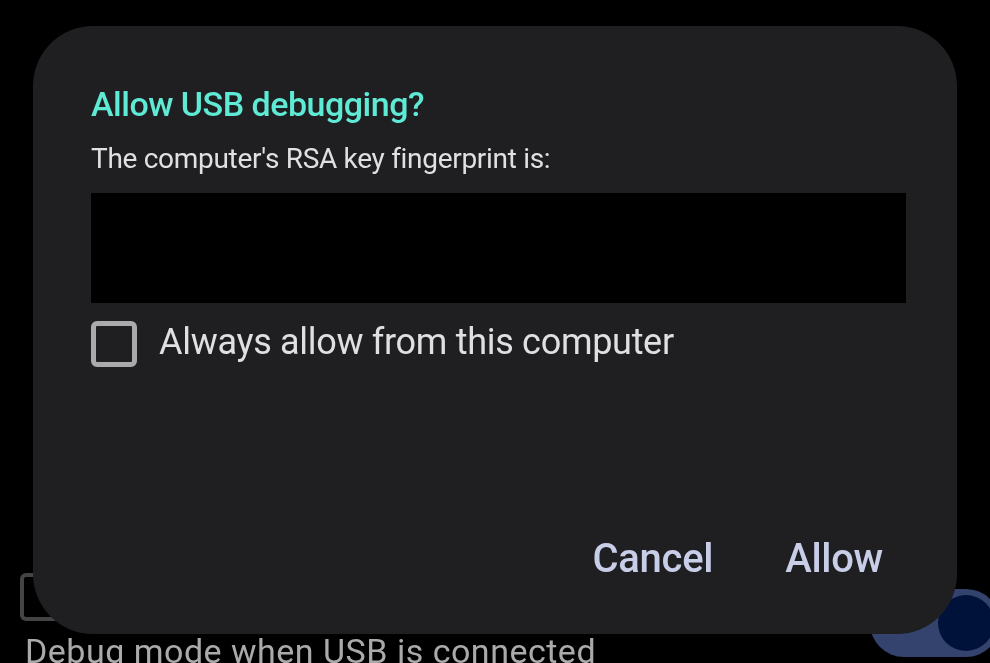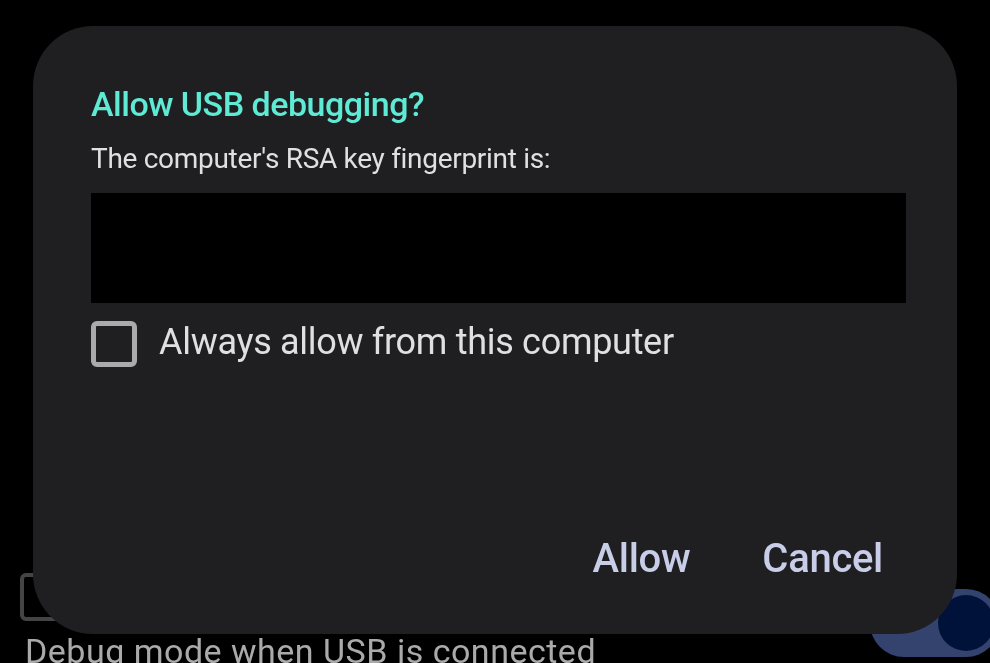--- a/index.html
+++ b/index.html
@@ -143,16 +143,16 @@
 
 <div class="dialog">
   <div class="dialog-title">Allow USB debugging?</div>
   <div class="dialog-message">The computer's RSA key fingerprint is:</div>
   <div class="fingerprint-block"></div>
   <div class="checkbox-row">
     <div class="checkbox"></div>
     <div class="checkbox-label">Always allow from this computer</div>
   </div>
   <div class="button-row">
+    <button class="dialog-button">Cancel</button>
     <button class="dialog-button">Allow</button>
-    <button class="dialog-button">Cancel</button>
   </div>
 </div>
 
 </body></html>

